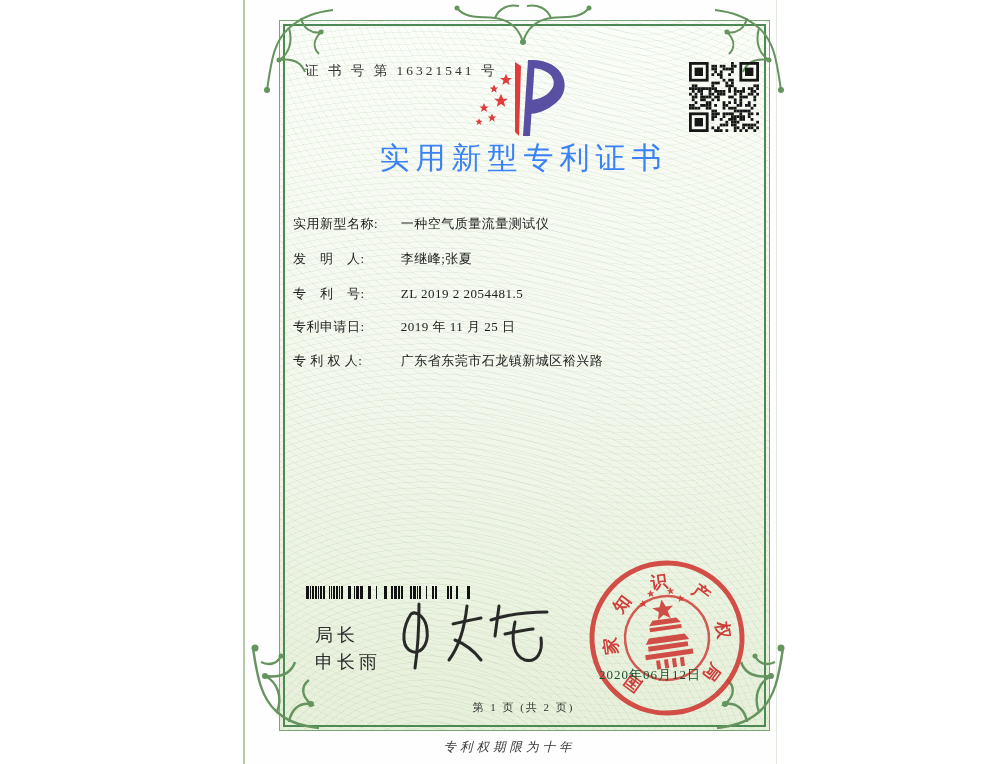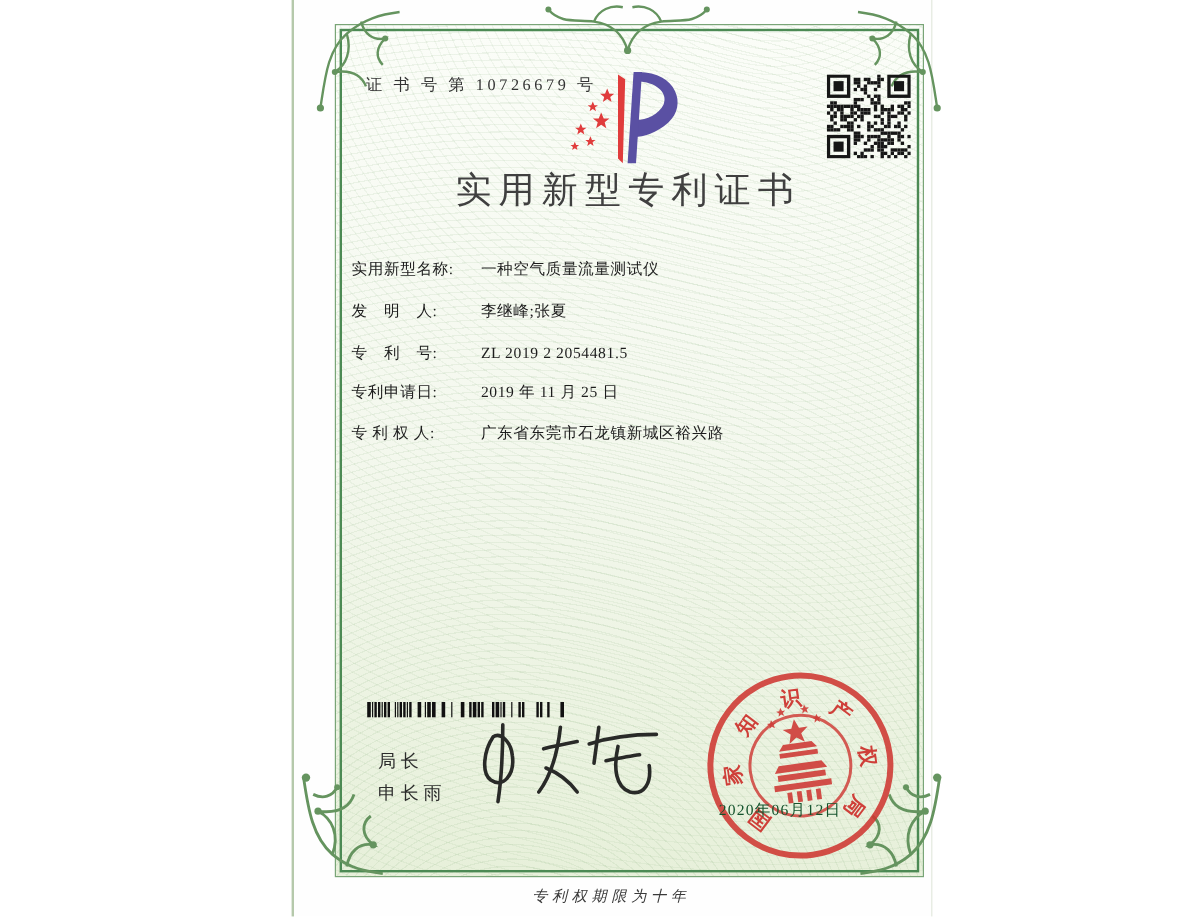--- a/index.html
+++ b/index.html
@@ -18,30 +18,30 @@
   .orn{position:absolute;width:72px;height:92px;}
   .orn.tl{left:18px;top:2px;}
   .orn.tr{left:468px;top:2px;transform:scaleX(-1);}
   .orn.bl{left:4px;top:644px;transform:scaleY(-1);}
   .orn.br{left:470px;top:644px;transform:scale(-1,-1);}
   .orn.tc{left:208px;top:-4px;width:140px;height:50px;}
   .cert-no{position:absolute;left:60px;top:62px;font-size:13.5px;letter-spacing:3px;color:#333;}
   .logo{position:absolute;left:227px;top:56px;width:105px;height:82px;}
   .qr{position:absolute;left:444px;top:62px;width:70px;height:70px;}
   .title{position:absolute;left:34px;top:138px;width:489px;text-align:center;
-         font-size:30px;letter-spacing:6px;color:#404040;font-weight:500;}
+         font-size:30px;letter-spacing:6px;color:#3b82f6;font-weight:500;}
   .frow{position:absolute;left:48px;width:450px;font-size:13px;color:#1d1d1d;letter-spacing:0.5px;}
   .flabel{display:inline-block;min-width:104px;}
   .r0{top:215px}.r1{top:250px}.r2{top:285px}.r3{top:318px}.r4{top:352px}.r5{top:385px}.r6{top:418px}
   .pair2{position:absolute;left:215px;top:0;white-space:nowrap;}
   .bodytext{position:absolute;left:56px;top:446px;width:452px;font-size:12px;line-height:16.5px;
             color:#1e1e1e;font-style:italic;text-align:justify;}
   .bodytext p{margin:0;text-indent:2.1em;}
   .barcode{position:absolute;left:57px;top:585px;width:172px;height:13px;}
-  .officer{position:absolute;left:70px;top:622px;font-size:15px;color:#2c2c2c;letter-spacing:4px;line-height:27px;}
+  .officer{position:absolute;left:70px;top:622px;font-size:18px;color:#2c2c2c;letter-spacing:4px;line-height:27px;}
   .signature{position:absolute;left:150px;top:600px;width:158px;height:74px;}
   .seal{position:absolute;left:342px;top:558px;width:160px;height:160px;transform:rotate(-8deg);opacity:0.95;}
   .seal-svg{position:absolute;inset:0;}
   .seal-char{position:absolute;left:50%;top:50%;width:22px;height:22px;margin-left:-11px;margin-top:-11px;
              display:flex;align-items:center;justify-content:center;
              font-size:17px;font-weight:700;color:#ce3631;}
   .seal-date{position:absolute;left:330px;top:666px;width:150px;text-align:center;
              font-size:13px;color:#14532d;letter-spacing:1px;}
   .page-footer{position:absolute;left:34px;top:700px;width:489px;text-align:center;
                font-size:11px;letter-spacing:2px;color:#333;}
@@ -114,21 +114,21 @@
         <path d="M70,46 C74,32 84,24 98,22 C112,20 126,24 136,12"></path>
         <path d="M42,22 C46,12 56,8 66,10 M98,22 C94,12 84,8 74,10"></path>
       </g>
       <g fill="#65945f">
           <circle cx="70" cy="46" r="3"></circle>
           <circle cx="4" cy="12" r="2.5"></circle>
           <circle cx="136" cy="12" r="2.5"></circle>
         </g>
     </svg>
 
-    <div class="cert-no">证 书 号 第 10726679 号</div>
+    <div class="cert-no">证 书 号 第 16321541 号</div>
 
     <svg class="logo" viewBox="0 0 105 82">
       <defs>
           <path id="st" d="M0,-10 L2.94,-3.09 L9.51,-3.09 L4.05,1.18 L5.88,8.09 L0,4 L-5.88,8.09 L-4.05,1.18 L-9.51,-3.09 L-2.94,-3.09 Z"></path>
         </defs>
       <path d="M60,4 C92,4 101,32 85,46 C75,55 64,58 57,58 L58,44 C67,44 77,39 81,31 C85,21 74,12 59,12 Z" fill="#5a50a3"></path>
       <path d="M56,4 L63,4 L58,80 L51,80 Z" fill="#5a50a3"></path>
       <path d="M43,6 L49,10 L47,80 L43,76 Z" fill="#e03c3c"></path>
       <g fill="#e03c3c">
         <use href="#st" transform="translate(34,24) scale(0.62)"></use>
@@ -459,16 +459,17 @@
           <span class="seal-char" style="transform: rotate(-90deg) translateY(-57px);">家</span>
           <span class="seal-char" style="transform: rotate(-45deg) translateY(-57px);">知</span>
           <span class="seal-char" style="transform: rotate(0deg) translateY(-57px);">识</span>
           <span class="seal-char" style="transform: rotate(45deg) translateY(-57px);">产</span>
           <span class="seal-char" style="transform: rotate(90deg) translateY(-57px);">权</span>
           <span class="seal-char" style="transform: rotate(135deg) translateY(-57px);">局</span>
         </div>
     </div>
     <div class="seal-date">2020年06月12日</div>
 
+    <div class="page-footer">第 1 页 (共 2 页)</div>
     <div class="back-note">专利权期限为十年</div>
 
   </div>
 </div>
 
 </body></html>

